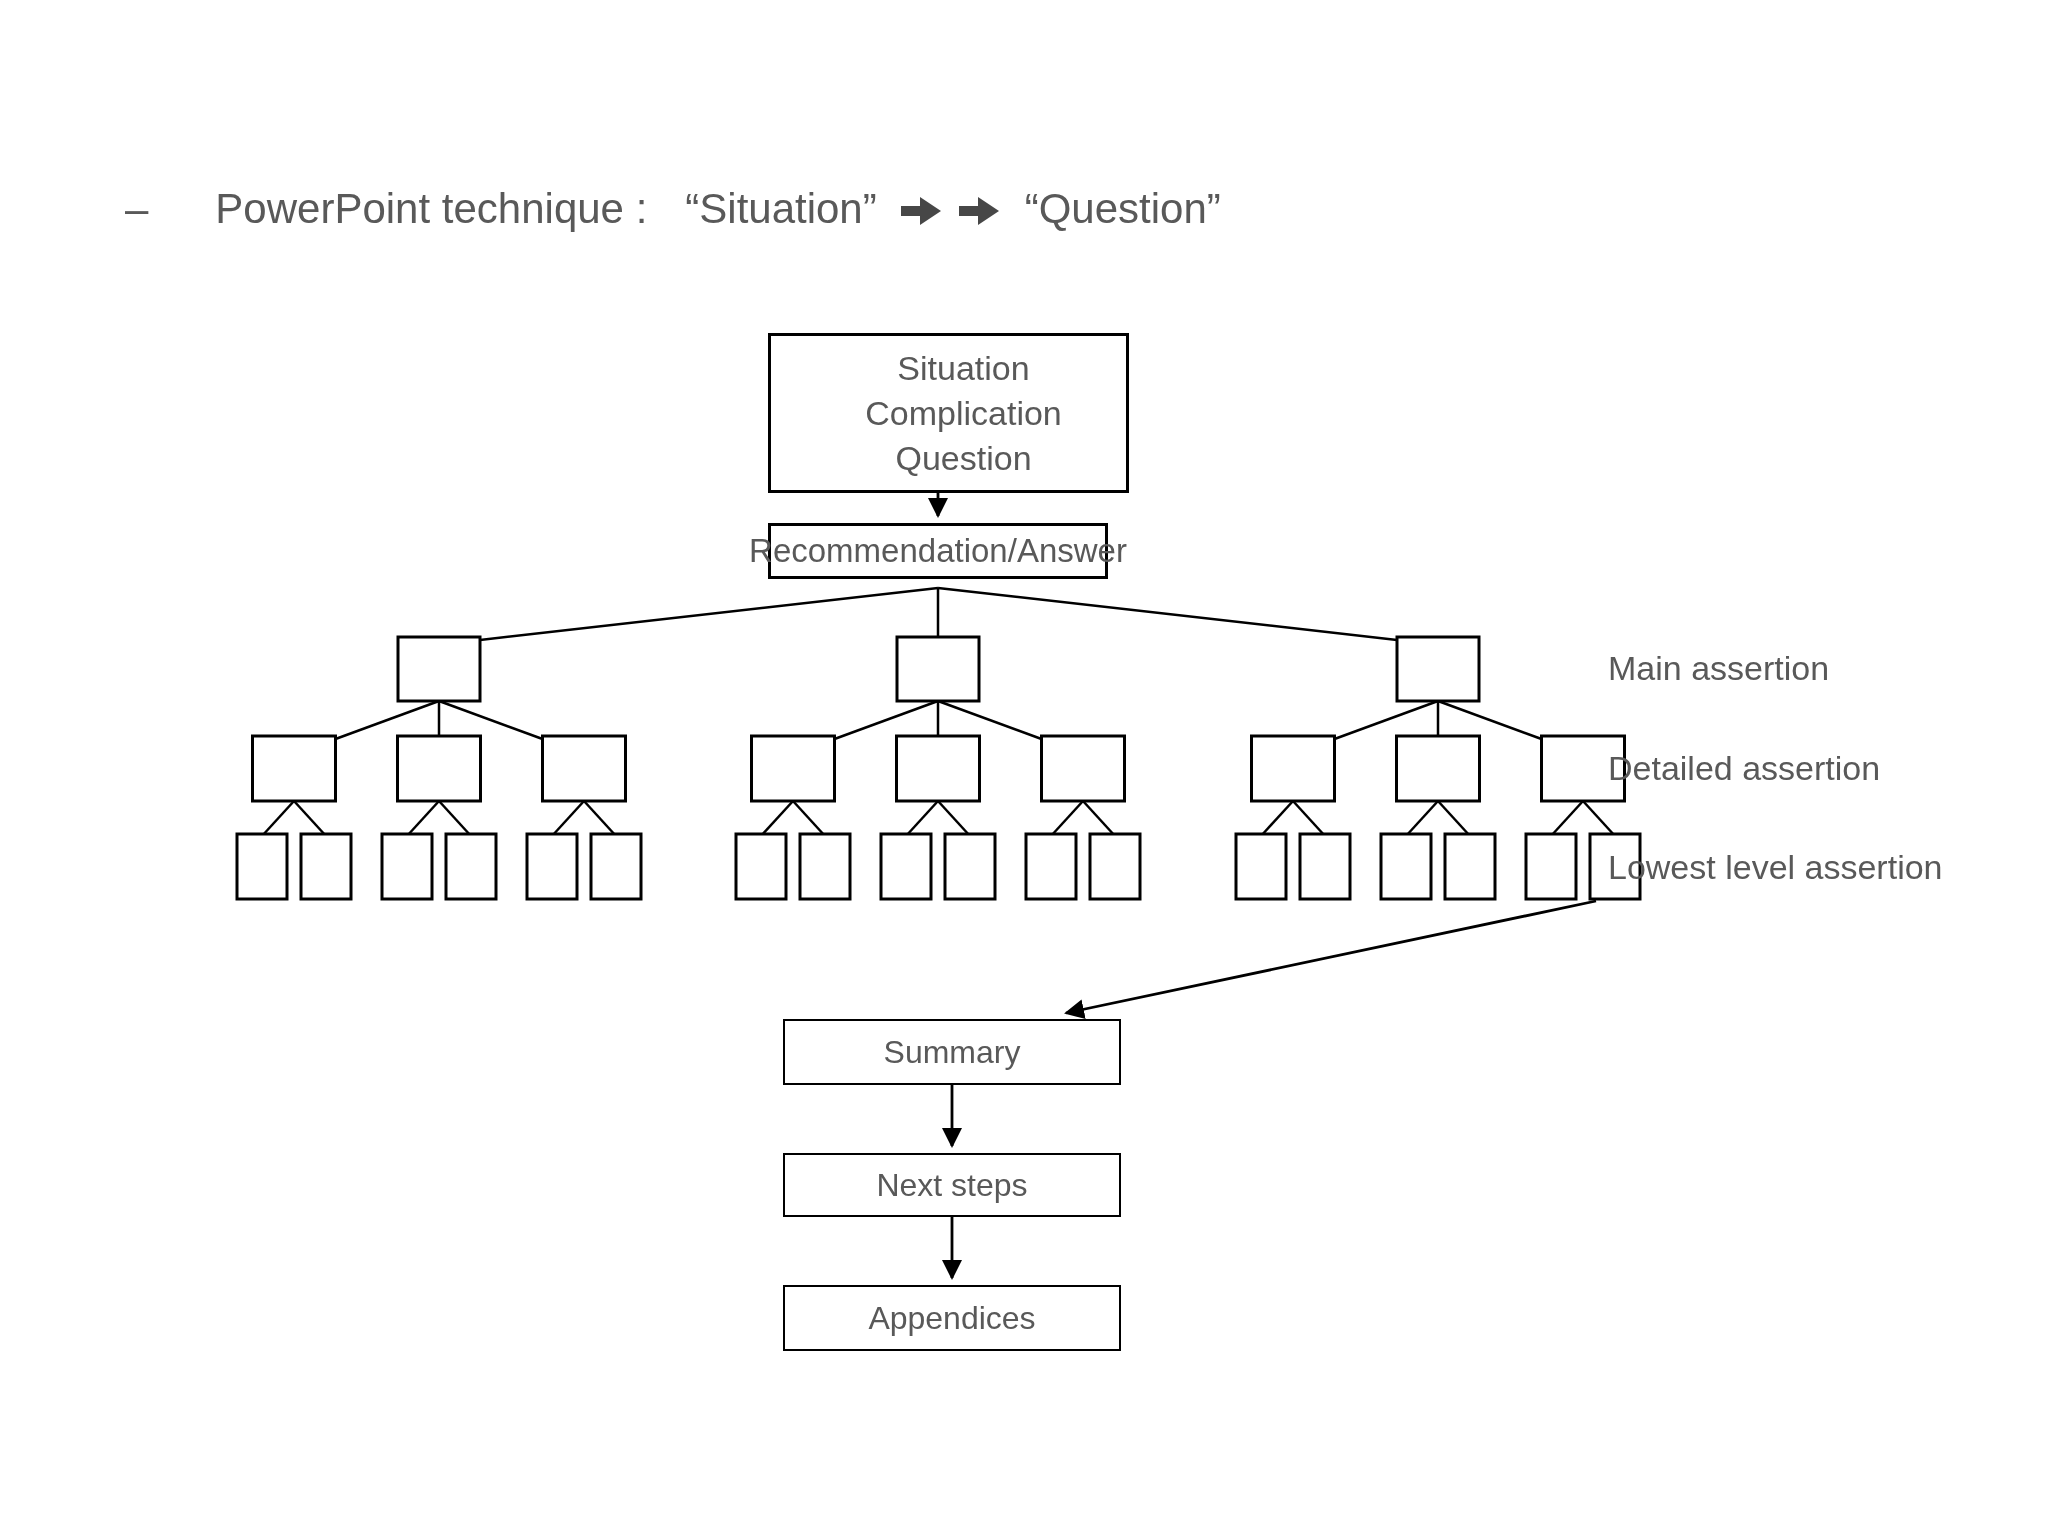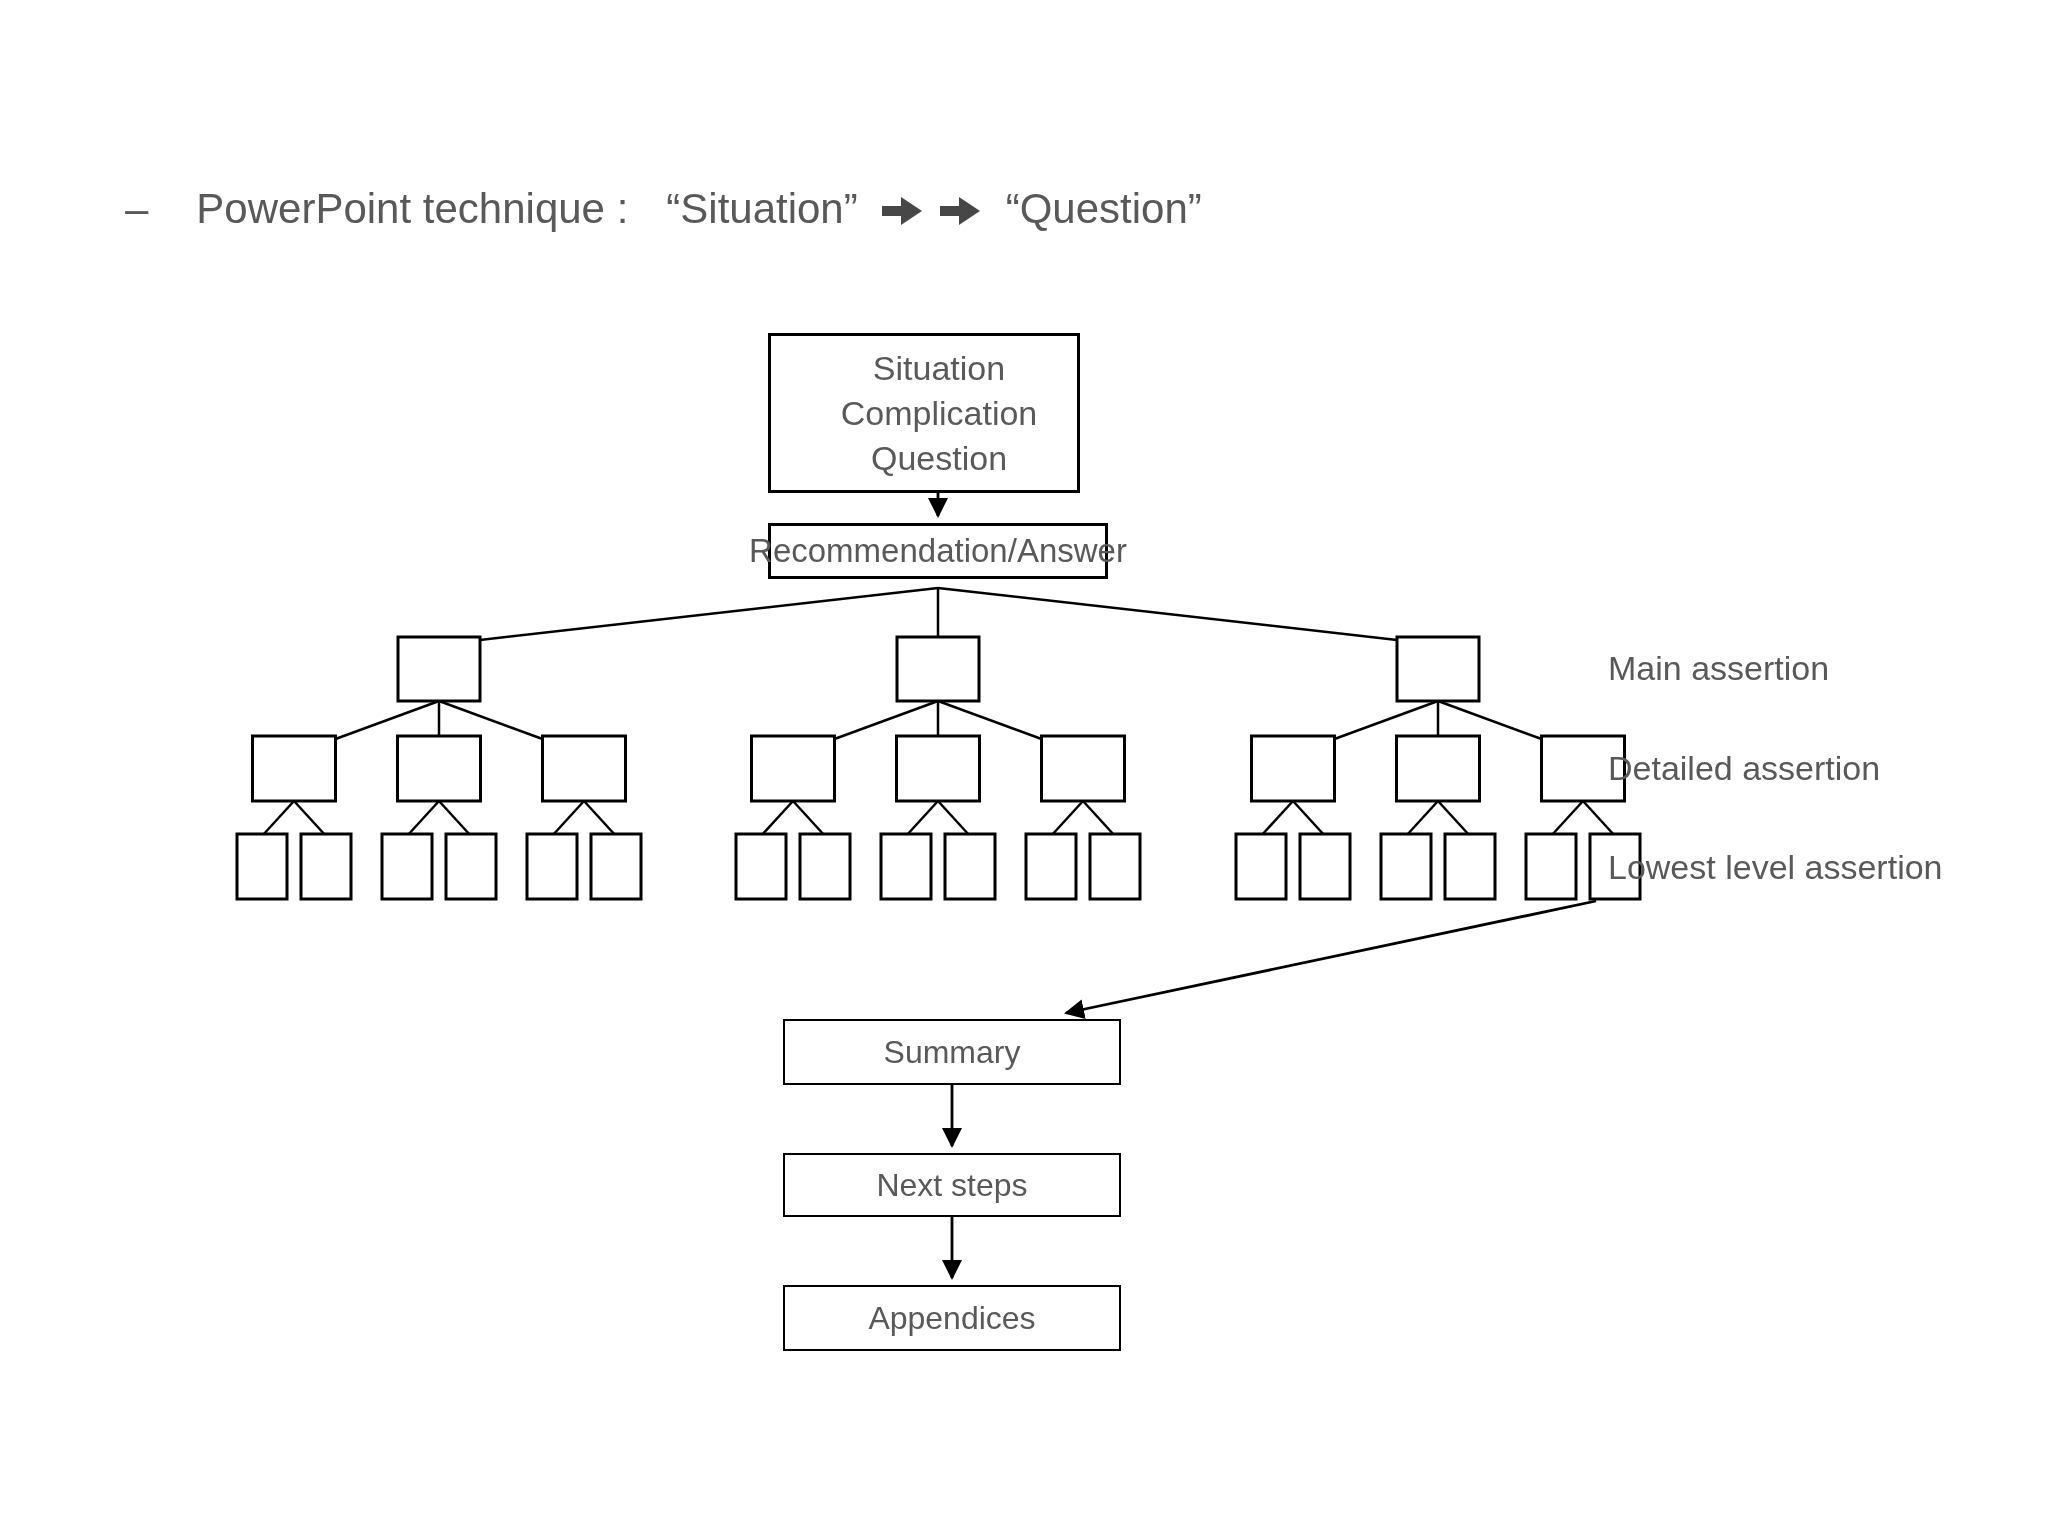--- a/index.html
+++ b/index.html
@@ -18,21 +18,21 @@
     left: 125px;
     top: 184px;
     display: flex;
     align-items: center;
     font-size: 42px;
     color: #595959;
     white-space: pre;
     line-height: 50px;
   }
   .title-bullet { margin-right: 48px; }
-  .title-prefix { margin-right: 22px; }
+  .title-prefix { margin-right: 22px; margin-left: 19px; }
   .title-step { margin: 0 16px; }
   .title-arrow-icon { display: inline-block; margin: 0 8px; position: relative; top: 2px; }
 
   
   #diagram {
     position: absolute;
     left: 0; top: 0;
     width: 2048px; height: 1536px;
   }
 
@@ -43,21 +43,21 @@
     border: 3px solid #000000;
     box-sizing: border-box;
     display: flex;
     flex-direction: column;
     align-items: center;
     justify-content: center;
     color: #595959;
     text-align: center;
   }
   .scq-box {
-    left: 768px; top: 333px; width: 312px; height: 160px;
+    left: 768px; top: 333px; width: 361px; height: 160px;
     font-size: 34px; line-height: 45px; padding-left: 30px;
   }
   .rec-box {
     left: 768px; top: 523px; width: 340px; height: 56px;
     font-size: 33px;
     overflow: visible;
   }
   .rec-box .nowrap { white-space: nowrap; }
 
   .flow-box {

